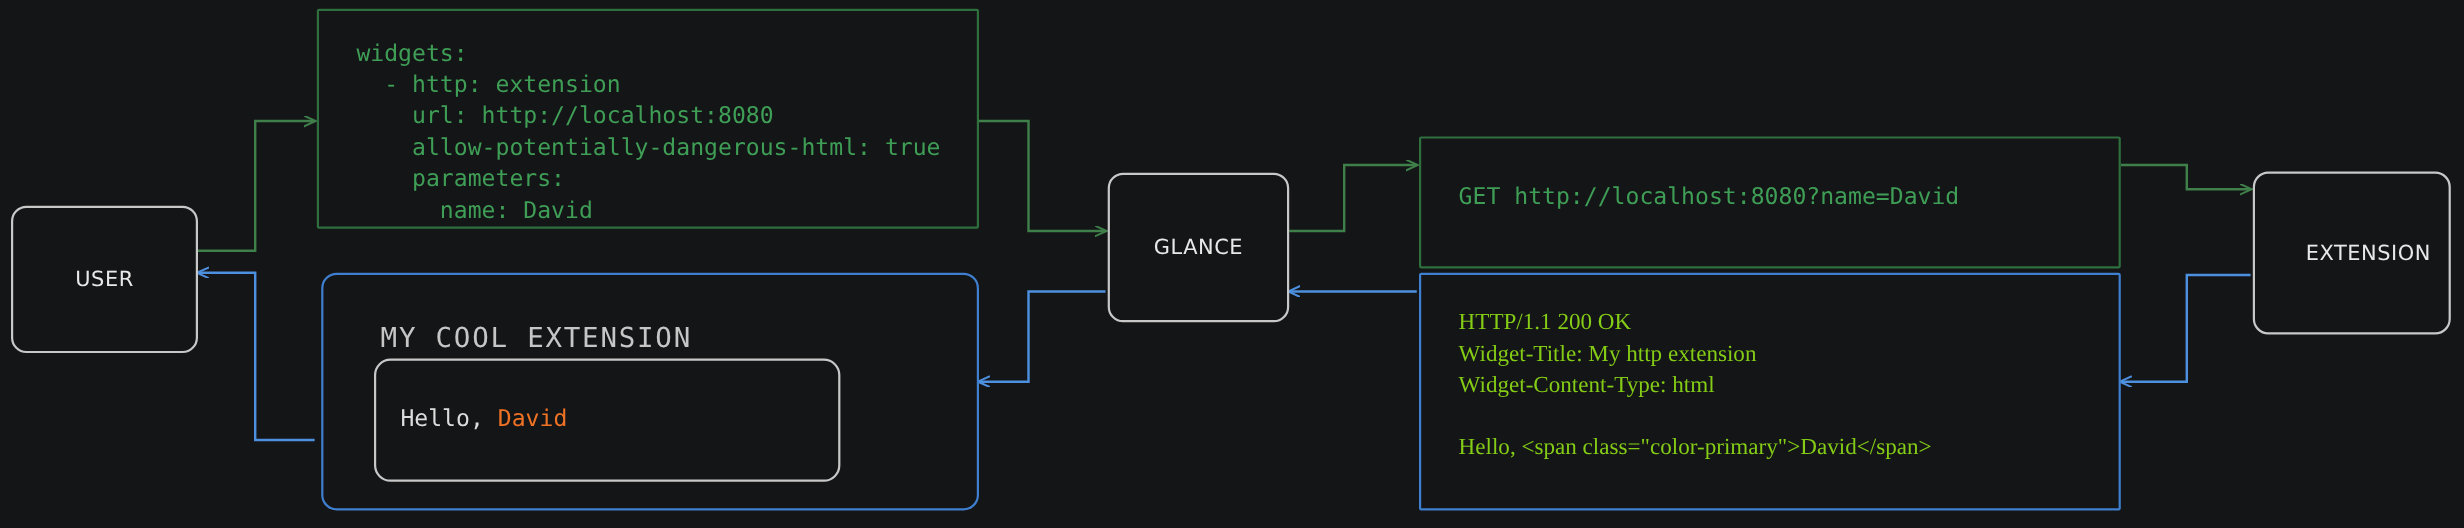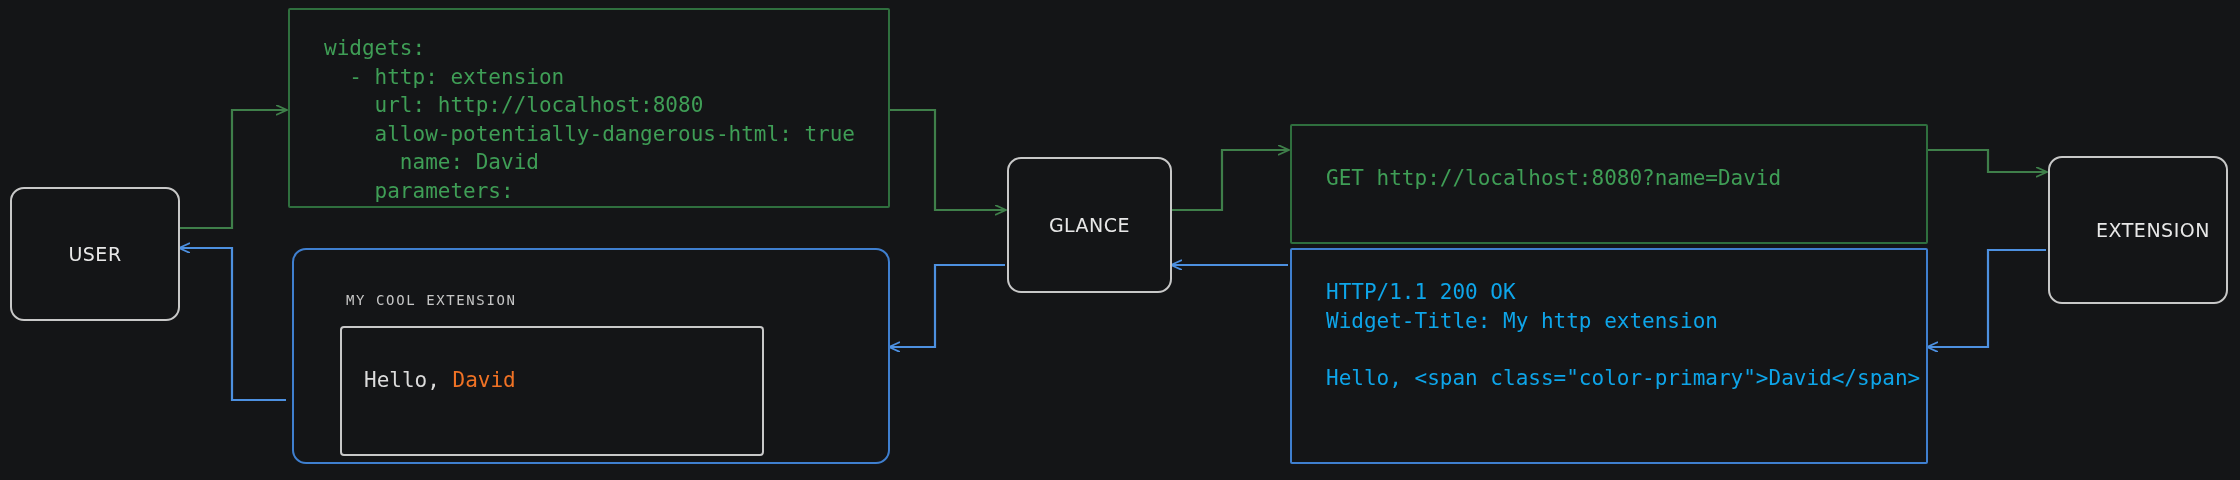--- a/index.html
+++ b/index.html
@@ -49,48 +49,49 @@
     background: #141517;
     color: #3f9e56;
     font-family: "DejaVu Sans Mono", monospace;
     font-size: 21px;
     line-height: 28.5px;
     white-space: pre;
     padding: 24px 0 0 34px;
   }
   .codebox.blue {
     border-color: #3f7fcf;
-    color: #0ea5e9;
+    color: #84cc16;
+    font-family: Liberation Serif, serif;
   }
   .render-card {
     position: absolute;
     box-sizing: border-box;
     border: 2px solid #3f7fcf;
     border-radius: 14px;
     background: #141517;
     padding: 0;
   }
   .render-title {
     position: absolute;
     left: 52px;
     top: 42px;
     color: #c6c6c6;
     font-family: "DejaVu Sans Mono", monospace;
-    font-size: 14px;
+    font-size: 25px;
     letter-spacing: 1.6px;
   }
   .render-inner {
     position: absolute;
     left: 46px;
     top: 76px;
     width: 424px;
-    height: 130px;
+    height: 112px;
     box-sizing: border-box;
     border: 2px solid #c8c8c8;
-    border-radius: 4px;
+    border-radius: 15px;
     background: #141517;
   }
   .render-inner-text {
     position: absolute;
     left: 22px;
     top: 40px;
     font-family: "DejaVu Sans Mono", monospace;
     font-size: 21px;
     color: #dcdcdc;
     white-space: pre;
@@ -138,25 +139,25 @@
   </div>
 
   <div class="node" style="left:1007px; top:157px; width:165px; height:136px;">
     <span>GLANCE</span>
   </div>
 
   <div class="node" style="left:2048px; top:156px; width:180px; height:148px;padding-left:30px;">
     <span>EXTENSION</span>
   </div>
 
-  <div class="codebox" style="left:288px; top:8px; width:602px; height:200px;"><span class="line">widgets:</span><span class="line">  - http: extension</span><span class="line">    url: http://localhost:8080</span><span class="line">    allow-potentially-dangerous-html: true</span><span class="line">      name: David</span><span class="line">    parameters:</span></div>
+  <div class="codebox" style="left:288px; top:8px; width:602px; height:200px;"><span class="line">widgets:</span><span class="line">  - http: extension</span><span class="line">    url: http://localhost:8080</span><span class="line">    allow-potentially-dangerous-html: true</span><span class="line">    parameters:</span><span class="line">      name: David</span></div>
 
   <div class="codebox" style="left:1290px; top:88px; width:638px; height:120px; padding-top:38px;margin-top:36px;"><span class="line">GET http://localhost:8080?name=David</span></div>
 
-  <div class="codebox blue" style="left:1290px; top:248px; width:638px; height:216px; padding-top:28px;"><span class="line">HTTP/1.1 200 OK</span><span class="line">Widget-Title: My http extension</span><span class="blank"></span><span class="line">Hello, &lt;span class="color-primary"&gt;David&lt;/span&gt;</span></div>
+  <div class="codebox blue" style="left:1290px; top:248px; width:638px; height:216px; padding-top:28px;"><span class="line">HTTP/1.1 200 OK</span><span class="line">Widget-Title: My http extension</span><span class="line">Widget-Content-Type: html</span><span class="blank"></span><span class="line">Hello, &lt;span class="color-primary"&gt;David&lt;/span&gt;</span></div>
 
   <div class="render-card" style="left:292px; top:248px; width:598px; height:216px;">
     <div class="render-title">MY COOL EXTENSION</div>
     <div class="render-inner">
       <div class="render-inner-text"><span>Hello, </span><span class="accent">David</span></div>
     </div>
   </div>
 
 </div>
 

